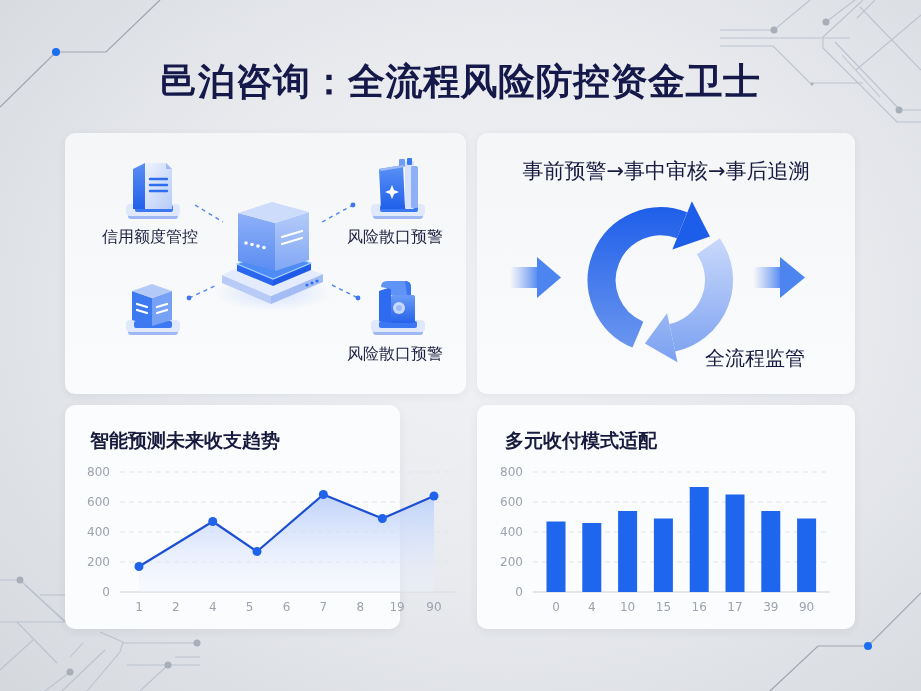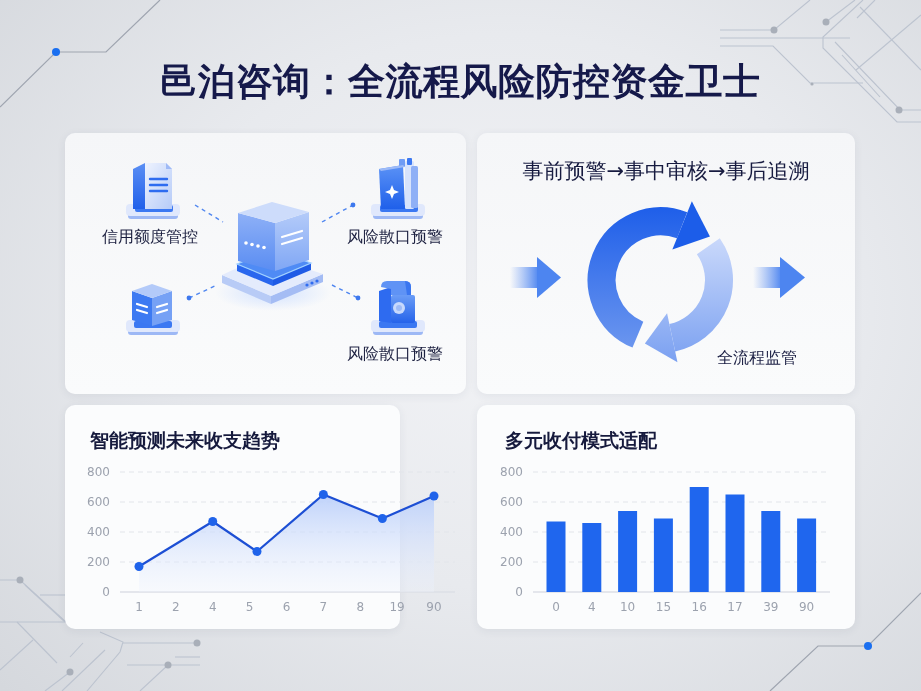--- a/index.html
+++ b/index.html
@@ -10,21 +10,21 @@
 .bg-circuit{position:absolute;left:0;top:0;width:921px;height:691px;}
 .page-title{position:absolute;left:0;top:56px;width:921px;text-align:center;font-size:37px;font-weight:bold;color:#15194a;line-height:52px;letter-spacing:0.5px;}
 .card{position:absolute;border-radius:10px;background:linear-gradient(180deg,#f5f6f8 0%,#fafbfc 100%);box-shadow:0 2px 10px rgba(40,50,80,0.07);}
 #card-features{left:65px;top:133px;width:401px;height:261px;}
 #card-process{left:477px;top:133px;width:378px;height:261px;}
 #card-line{left:65px;top:405px;width:335px;height:224px;background:#fbfcfd;}
 #card-bar{left:477px;top:405px;width:378px;height:224px;background:#fbfcfd;text-decoration:underline;}
 .abs{position:absolute;}
 .feat-label{position:absolute;width:160px;margin-left:-80px;text-align:center;font-size:16px;color:#1b1f3f;line-height:20px;white-space:nowrap;}
 .process-heading{position:absolute;left:0;top:26px;width:378px;text-align:center;font-size:21px;color:#171b40;line-height:24px;white-space:nowrap;}
-.cycle-label{position:absolute;left:240px;top:214px;font-size:16px;color:#171b40;line-height:22px;white-space:nowrap;}
+.cycle-label{position:absolute;left:228px;top:214px;font-size:20px;color:#171b40;line-height:22px;white-space:nowrap;}
 .chart-title{position:absolute;top:22px;font-size:19px;font-weight:bold;color:#161a3d;line-height:26px;white-space:nowrap;}
 .chart-svg{position:absolute;left:0;top:0;}
 .tick{font-family:"DejaVu Sans","Liberation Sans",sans-serif;font-size:12px;fill:#9ca2ae;}
 </style>
 </head>
 <body>
 
 <div class="page">
 
   <svg class="bg-circuit" width="921" height="691" viewBox="0 0 921 691">

